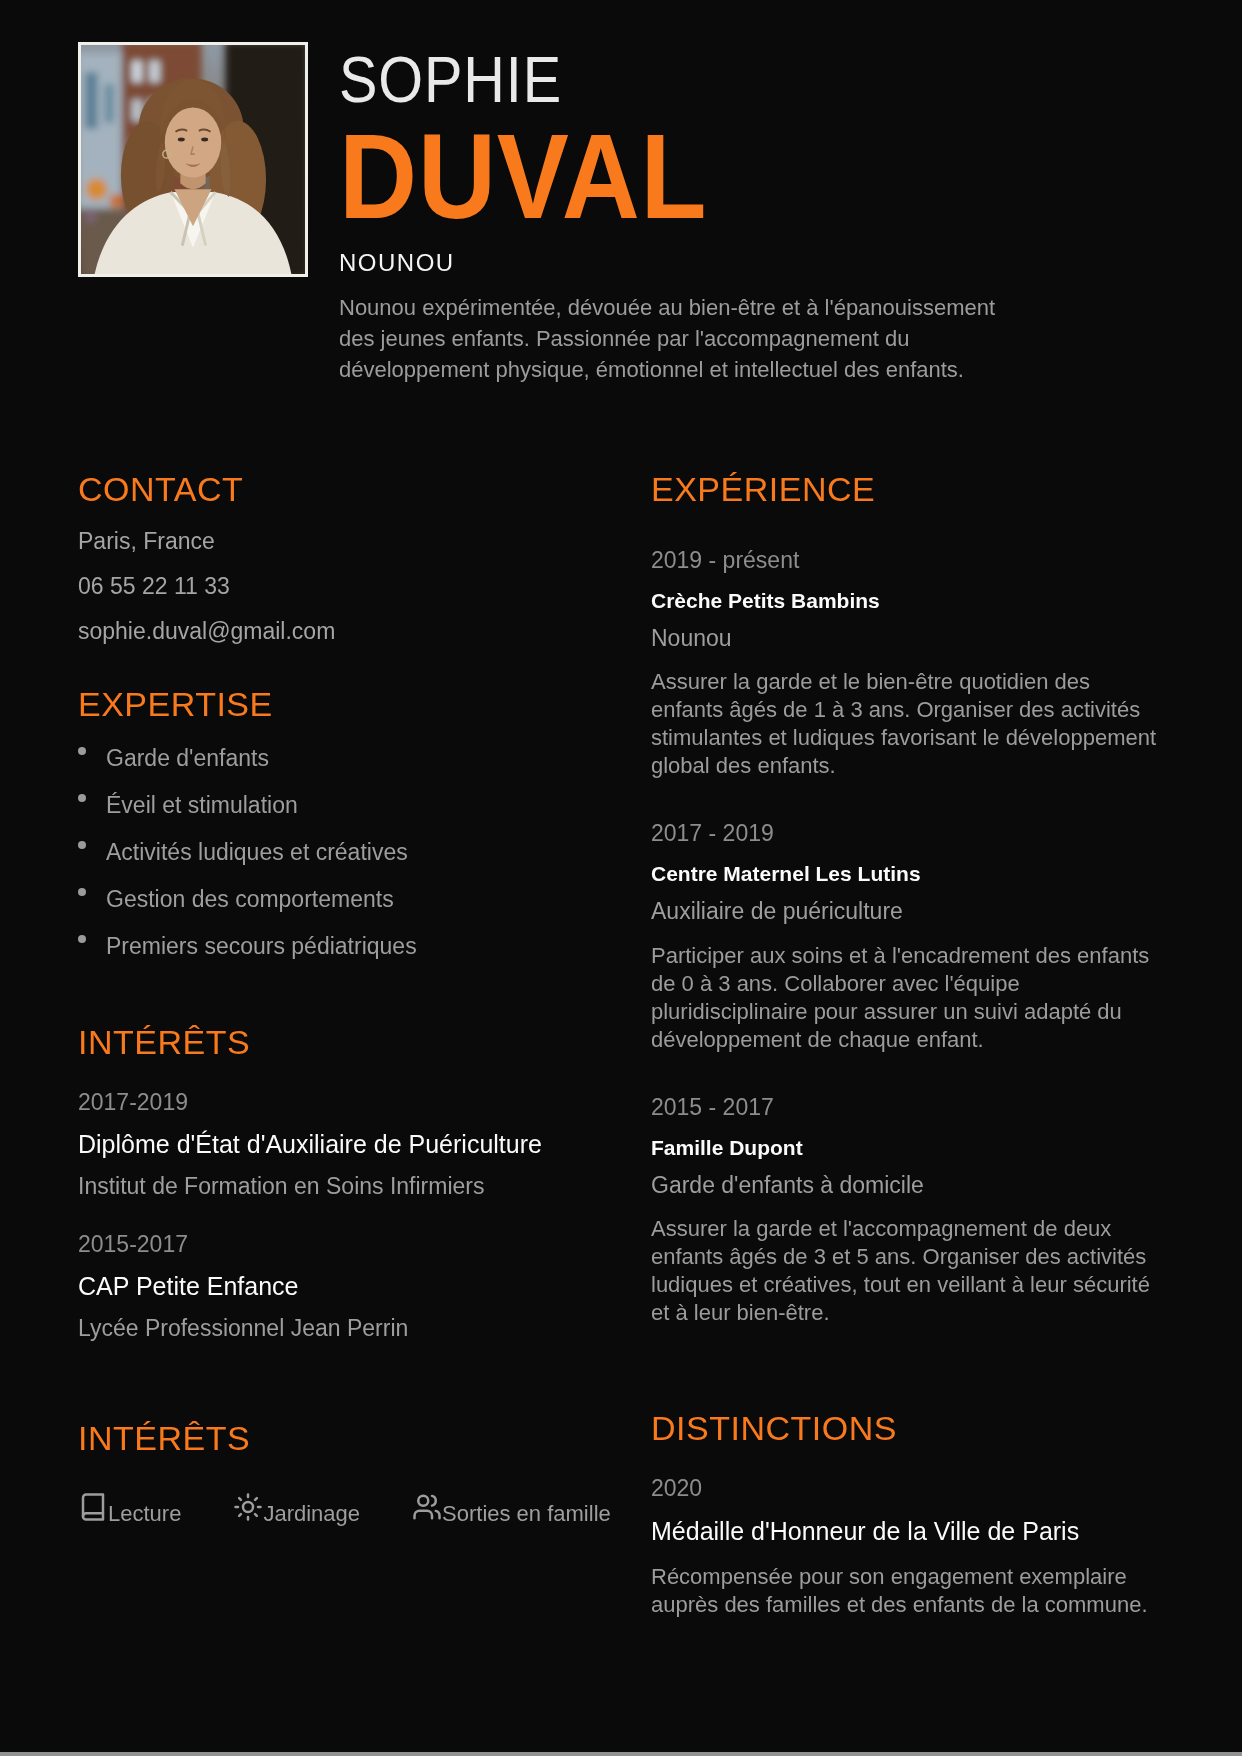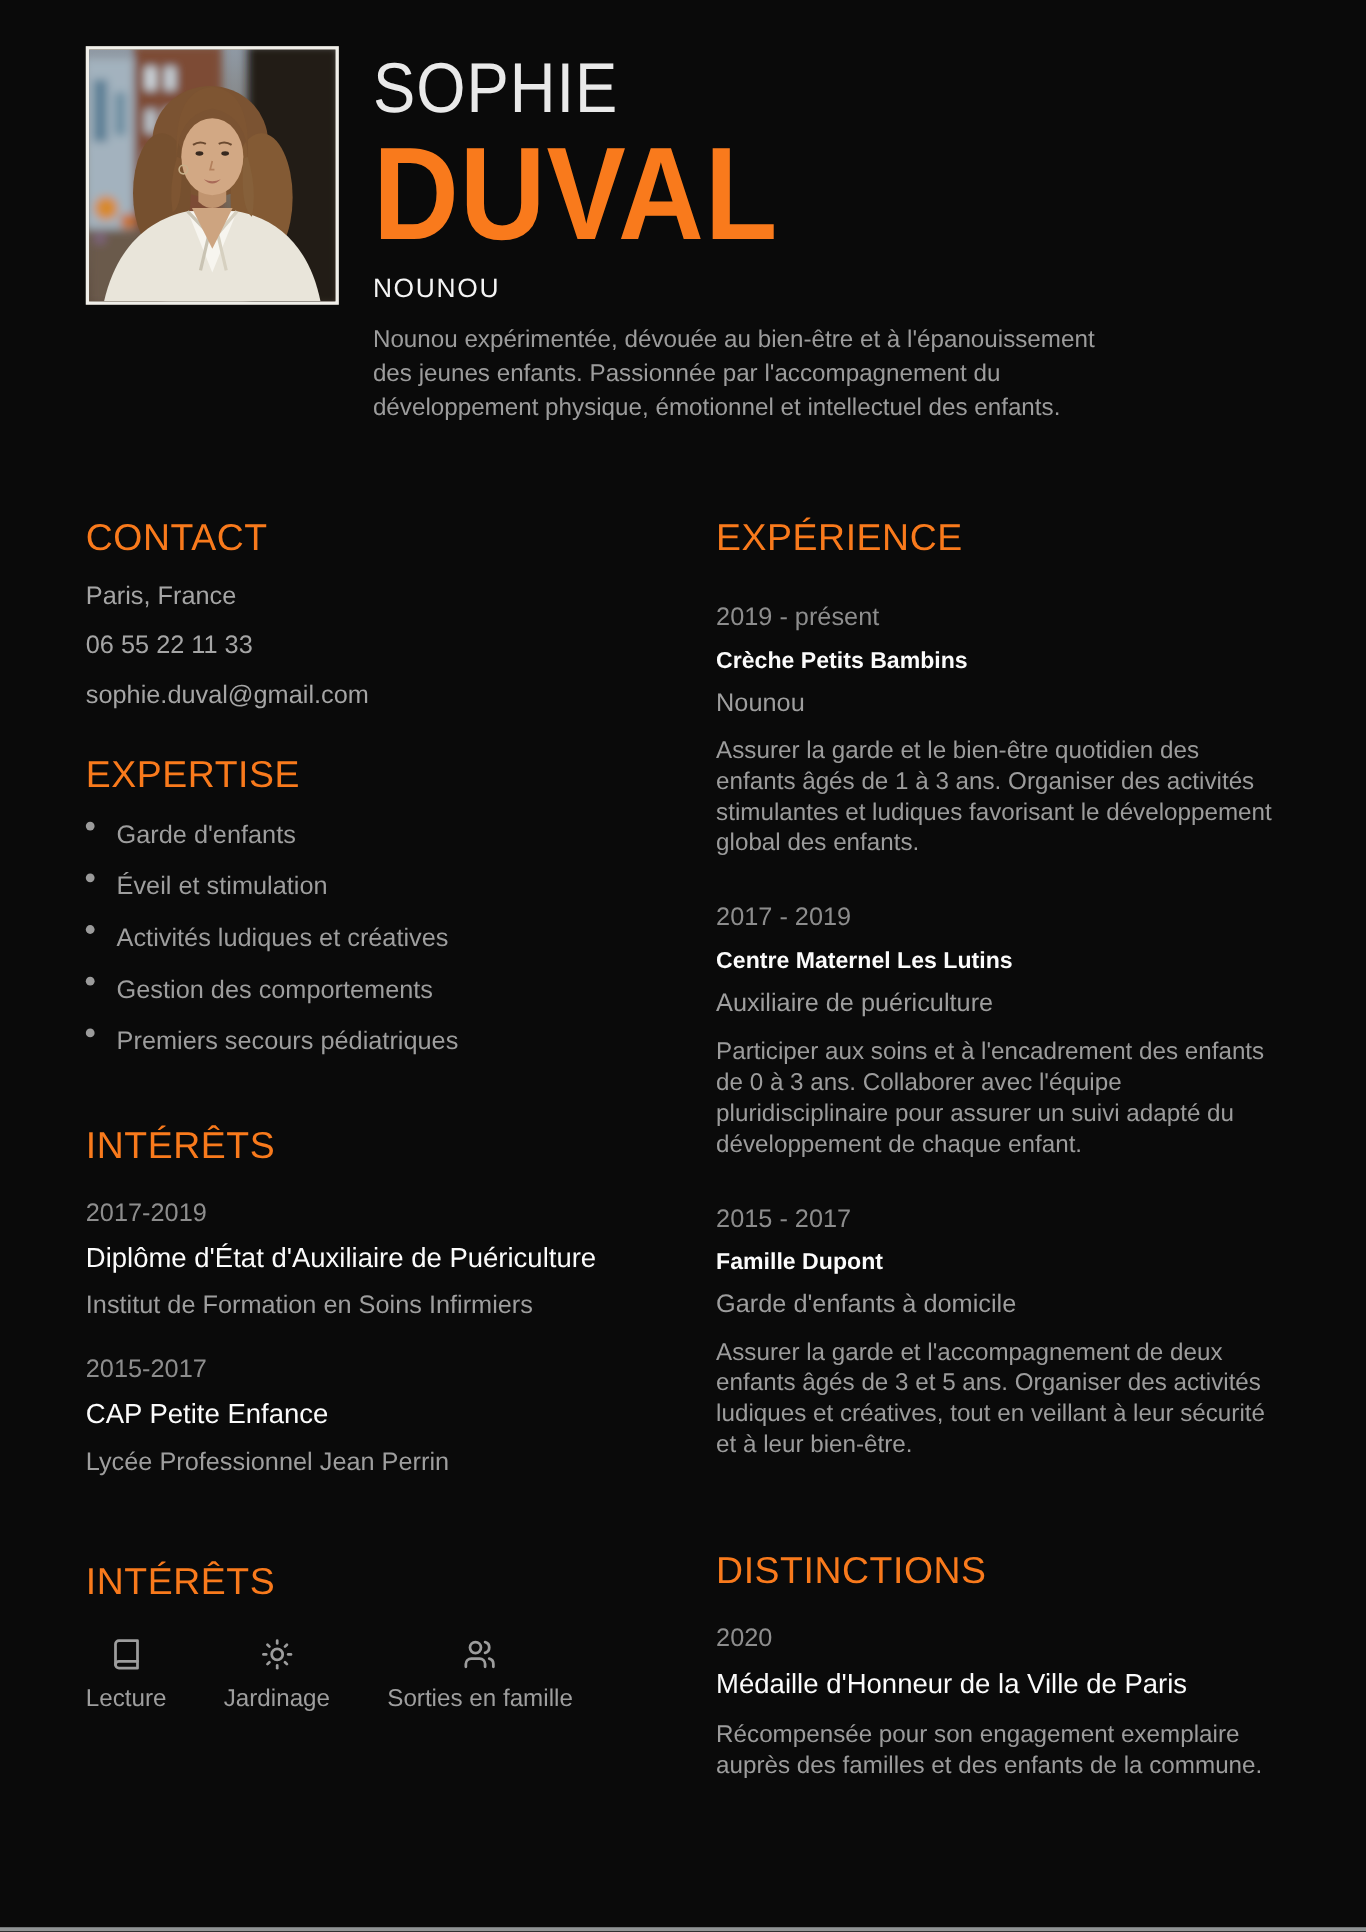--- a/index.html
+++ b/index.html
@@ -56,21 +56,21 @@
   .sec-education{margin-top:67px}
   .sec-education .section-title{margin-bottom:32px}
   .edu-period{font-size:23px;line-height:1;color:#8d8d8d}
   .edu-degree{margin-top:15px;font-size:25px;line-height:1.2;font-weight:400;color:#fbfbfb}
   .edu-school{margin-top:14px;font-size:23px;line-height:1.15;color:#9e9e9e}
   .edu-item + .edu-item{margin-top:34px}
 
   .sec-interests{margin-top:80px}
   .sec-interests .section-title{margin-bottom:34px}
   .interests-row{display:flex;gap:52px}
-  .interest{display:flex;flex-direction:column;align-items:center}
+  .interest{display:flex;flex-direction:row;align-items:center}
   .interest svg{width:30px;height:30px;stroke:#9d9d9d;fill:none;stroke-width:2;stroke-linecap:round;stroke-linejoin:round}
   .interest-label{margin-top:14px;font-size:22px;line-height:1;color:#9e9e9e;white-space:nowrap}
 
   
   .sec-experience .section-title{margin-bottom:43px}
   .job-period{font-size:23px;line-height:1;color:#8d8d8d}
   .job-company{margin-top:16px;font-size:21px;line-height:1.2;font-weight:700;color:#fbfbfb}
   .job-role{margin-top:13px;font-size:23px;line-height:1.1;color:#9e9e9e}
   .job-desc{margin-top:17px;font-size:22px;line-height:28px;color:#9c9c9c}
   .job + .job{margin-top:42px}

